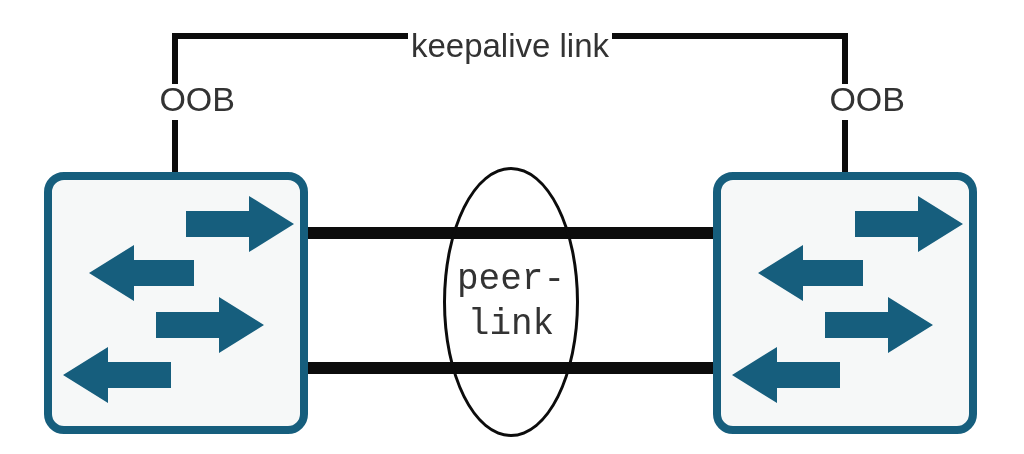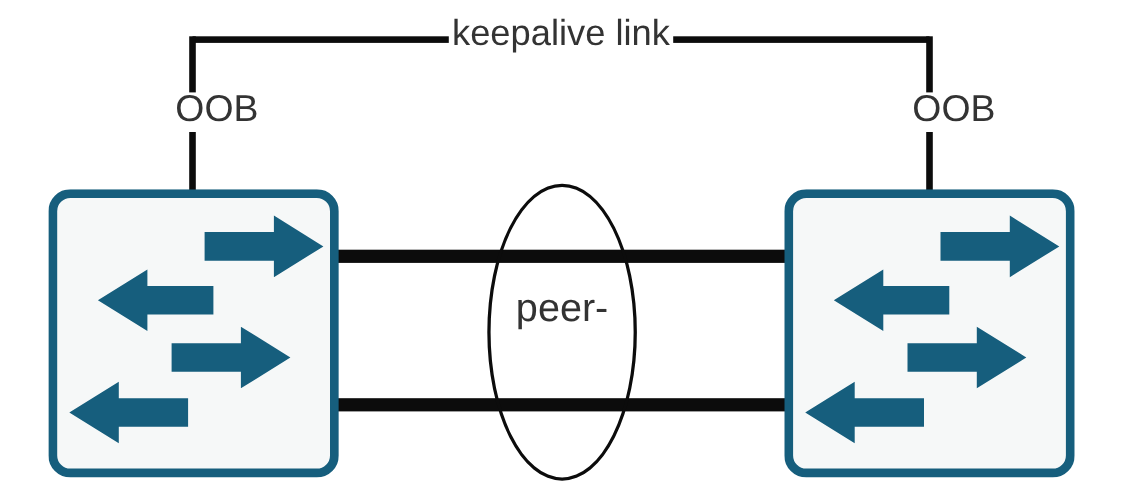--- a/index.html
+++ b/index.html
@@ -30,21 +30,21 @@
     background: var(--line, #0c0c0c);
     z-index: 1;
   }
   .ka-v-left-top    { left: 172px; top: 33px;  height: 51px; }
   .ka-v-right-top   { left: 842px; top: 33px;  height: 51px; }
   .ka-v-left-bottom { left: 172px; top: 120px; height: 54px; }
   .ka-v-right-bottom{ left: 842px; top: 120px; height: 54px; }
 
   .ka-label-wrap {
     position: absolute;
-    left: 175px; top: 8px;
+    left: 175px; top: 24px;
     width: 670px; height: 44px;
     display: flex;
     align-items: center;
     justify-content: center;
     z-index: 2;
     pointer-events: none;
   }
   .ka-label {
     background: #ffffff;
     padding: 0 3px;
@@ -108,21 +108,21 @@
   .peer-label {
     position: absolute;
     left: 433px; top: 257px;
     width: 156px;
     text-align: center;
     font-size: 36px;
     line-height: 45px;
     color: var(--text, #333333);
     z-index: 4;
   }
-  .peer-label span { display: block; }
+  .peer-label span { display: block; font-family: Liberation Mono, monospace; }
 </style>
 </head>
 <body>
 
 <div class="canvas">
 
   <div class="ka-h"></div>
   <div class="ka-v ka-v-left-top"></div>
   <div class="ka-v ka-v-right-top"></div>
   <div class="ka-label-wrap">
@@ -153,15 +153,16 @@
       <polygon class="sw-arrow" points="142,39 205,39 205,24 250,52 205,80 205,65 142,65"></polygon>
       <polygon class="sw-arrow" points="150,88 90,88 90,73 45,101 90,129 90,114 150,114"></polygon>
       <polygon class="sw-arrow" points="112,140 175,140 175,125 220,153 175,181 175,166 112,166"></polygon>
       <polygon class="sw-arrow" points="127,190 64,190 64,175 19,203 64,231 64,216 127,216"></polygon>
     </svg>
   </div>
 
   <div class="peer-ellipse"></div>
   <div class="peer-label">
     <span>peer-</span>
+    <span>link</span>
   </div>
 
 </div>
 
 </body></html>

